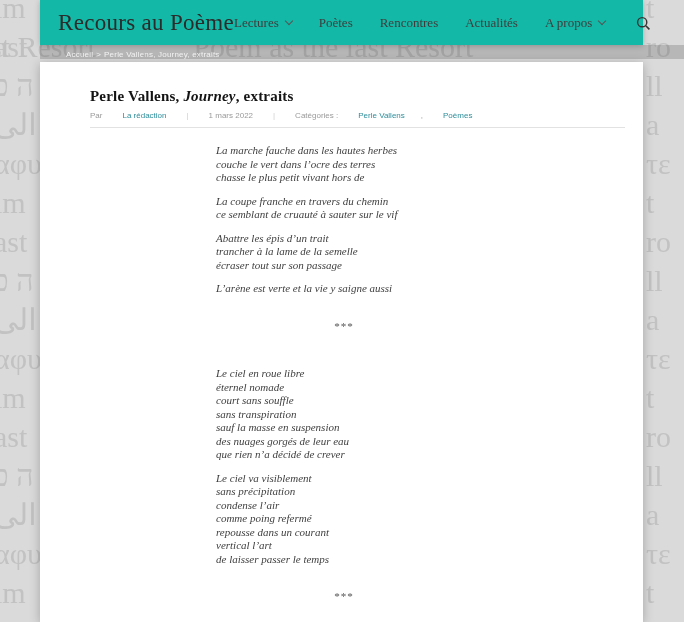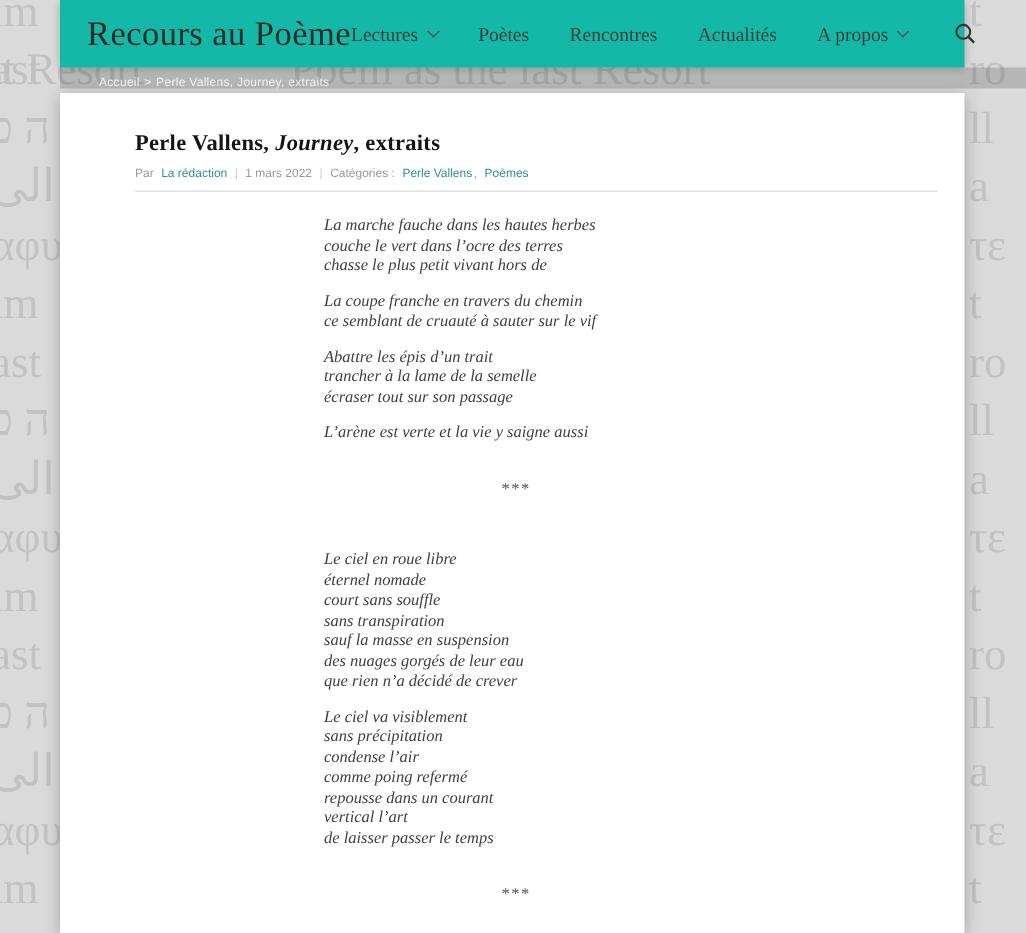--- a/index.html
+++ b/index.html
@@ -30,21 +30,21 @@
     position: absolute; left: 40px; top: 0; width: 603px; height: 45px;
     background: #14b8a6; z-index: 3;
     display: flex; align-items: center;
     box-shadow: 0 1px 6px rgba(0,0,0,0.22);
     padding: 0 16px 0 18px;
   }
   .logo {
     font-size: 23px; color: #2b2b2b; letter-spacing: 0.3px;
     flex: 0 0 auto; cursor: pointer;
   }
-  .nav { display: flex; align-items: center; margin-left: auto; gap: 27px; }
+  .nav { display: flex; align-items: flex-end; margin-left: auto; gap: 27px; }
   .nav-item {
     font-size: 13px; color: #3d3d3d; text-decoration: none;
     display: flex; align-items: center; cursor: pointer; white-space: nowrap;
   }
   .chevron {
     width: 6px; height: 6px; margin-left: 7px; margin-top: -4px;
     border-right: 1px solid #555; border-bottom: 1px solid #555;
     transform: rotate(45deg); display: inline-block;
   }
   .nav-search { margin-left: 4px; cursor: pointer; display: flex; align-items: center; }
@@ -70,21 +70,21 @@
     padding: 26px 18px 0 50px;
   }
   .article-title {
     font-size: 15px; font-weight: bold; color: #141414; letter-spacing: 0.2px;
   }
   .article-title .title-italic { font-style: italic; }
   .byline {
     margin-top: 6px;
     font-family: "Liberation Sans", sans-serif;
     font-size: 8px; color: #9a9a9a;
-    display: flex; gap: 5px; white-space: nowrap;
+    display: flex; gap: 20px; white-space: nowrap;
   }
   .byline a { color: #2f8e9b; text-decoration: none; cursor: pointer; }
   .byline .pipe { color: #cfcfcf; }
   .title-rule {
     border: none; border-top: 1px solid #e2e2e2; margin-top: 7px;
   }
 
   
   .poem {
     margin: 16px 0 0 126px; width: 255px;

